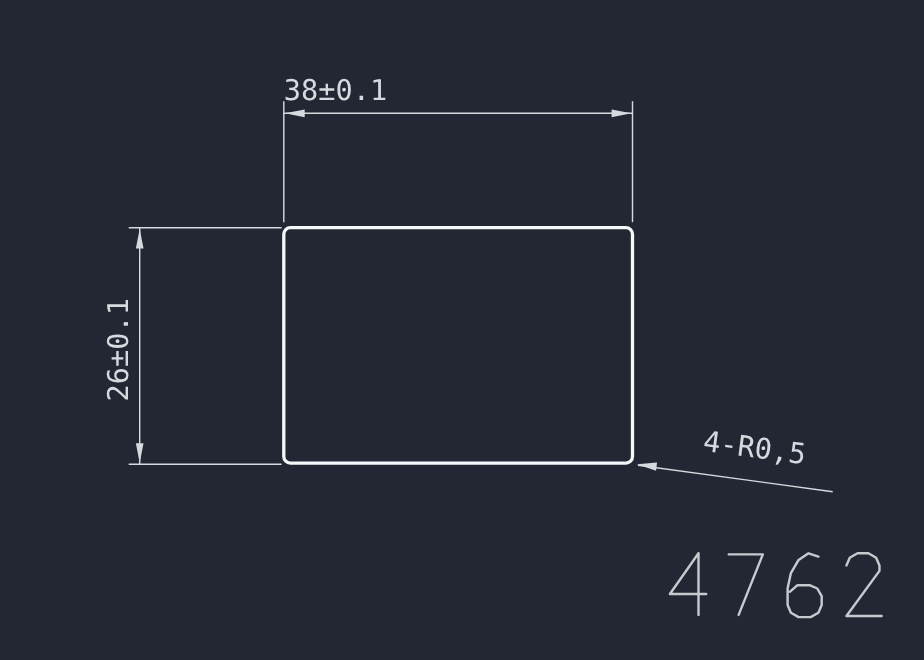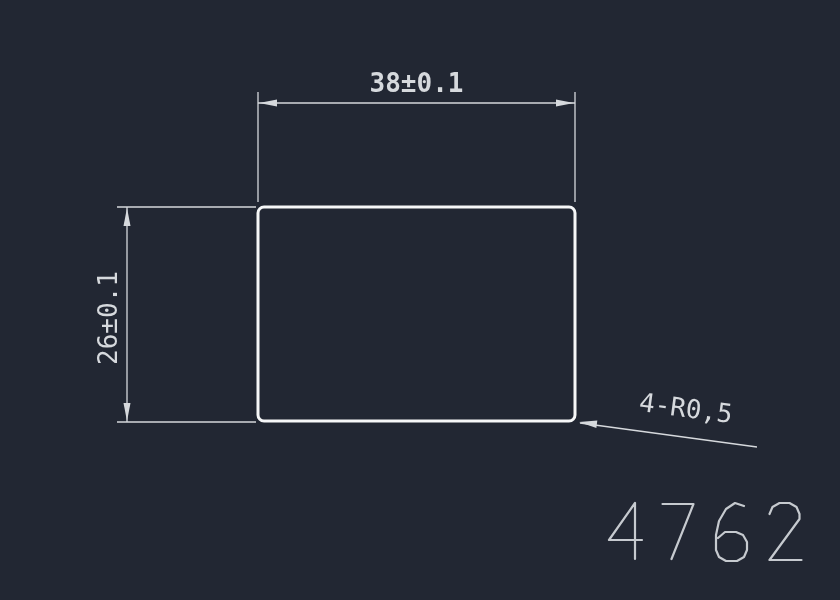--- a/index.html
+++ b/index.html
@@ -14,21 +14,21 @@
   svg.geo{position:absolute;left:0;top:0;}
   .geo line{stroke:var(--dim);stroke-width:1.3;}
   .geo .outline{stroke:var(--geo);stroke-width:3;fill:none;}
   .geo polygon{fill:var(--dim);stroke:none;}
   .geo .pn-glyphs path{stroke:var(--pn);stroke-width:2.2;fill:none;
     stroke-linecap:round;stroke-linejoin:round;}
   .dim-label{
     position:absolute;color:var(--dim);font-size:26px;line-height:30px;
     white-space:nowrap;letter-spacing:0px;
   }
-  .dim-label.width{left:258px;top:68px;width:317px;text-align:center;font-weight:bold;}
+  .dim-label.width{left:258px;top:68px;width:317px;}
   .dim-label.height{
     left:108px;top:318px;transform:translate(-50%,-50%) rotate(-90deg);
   }
   .dim-label.leader{
     left:686px;top:408px;transform:translate(-50%,-50%) rotate(7.5deg);
   }
 </style>
 </head>
 <body>
 

